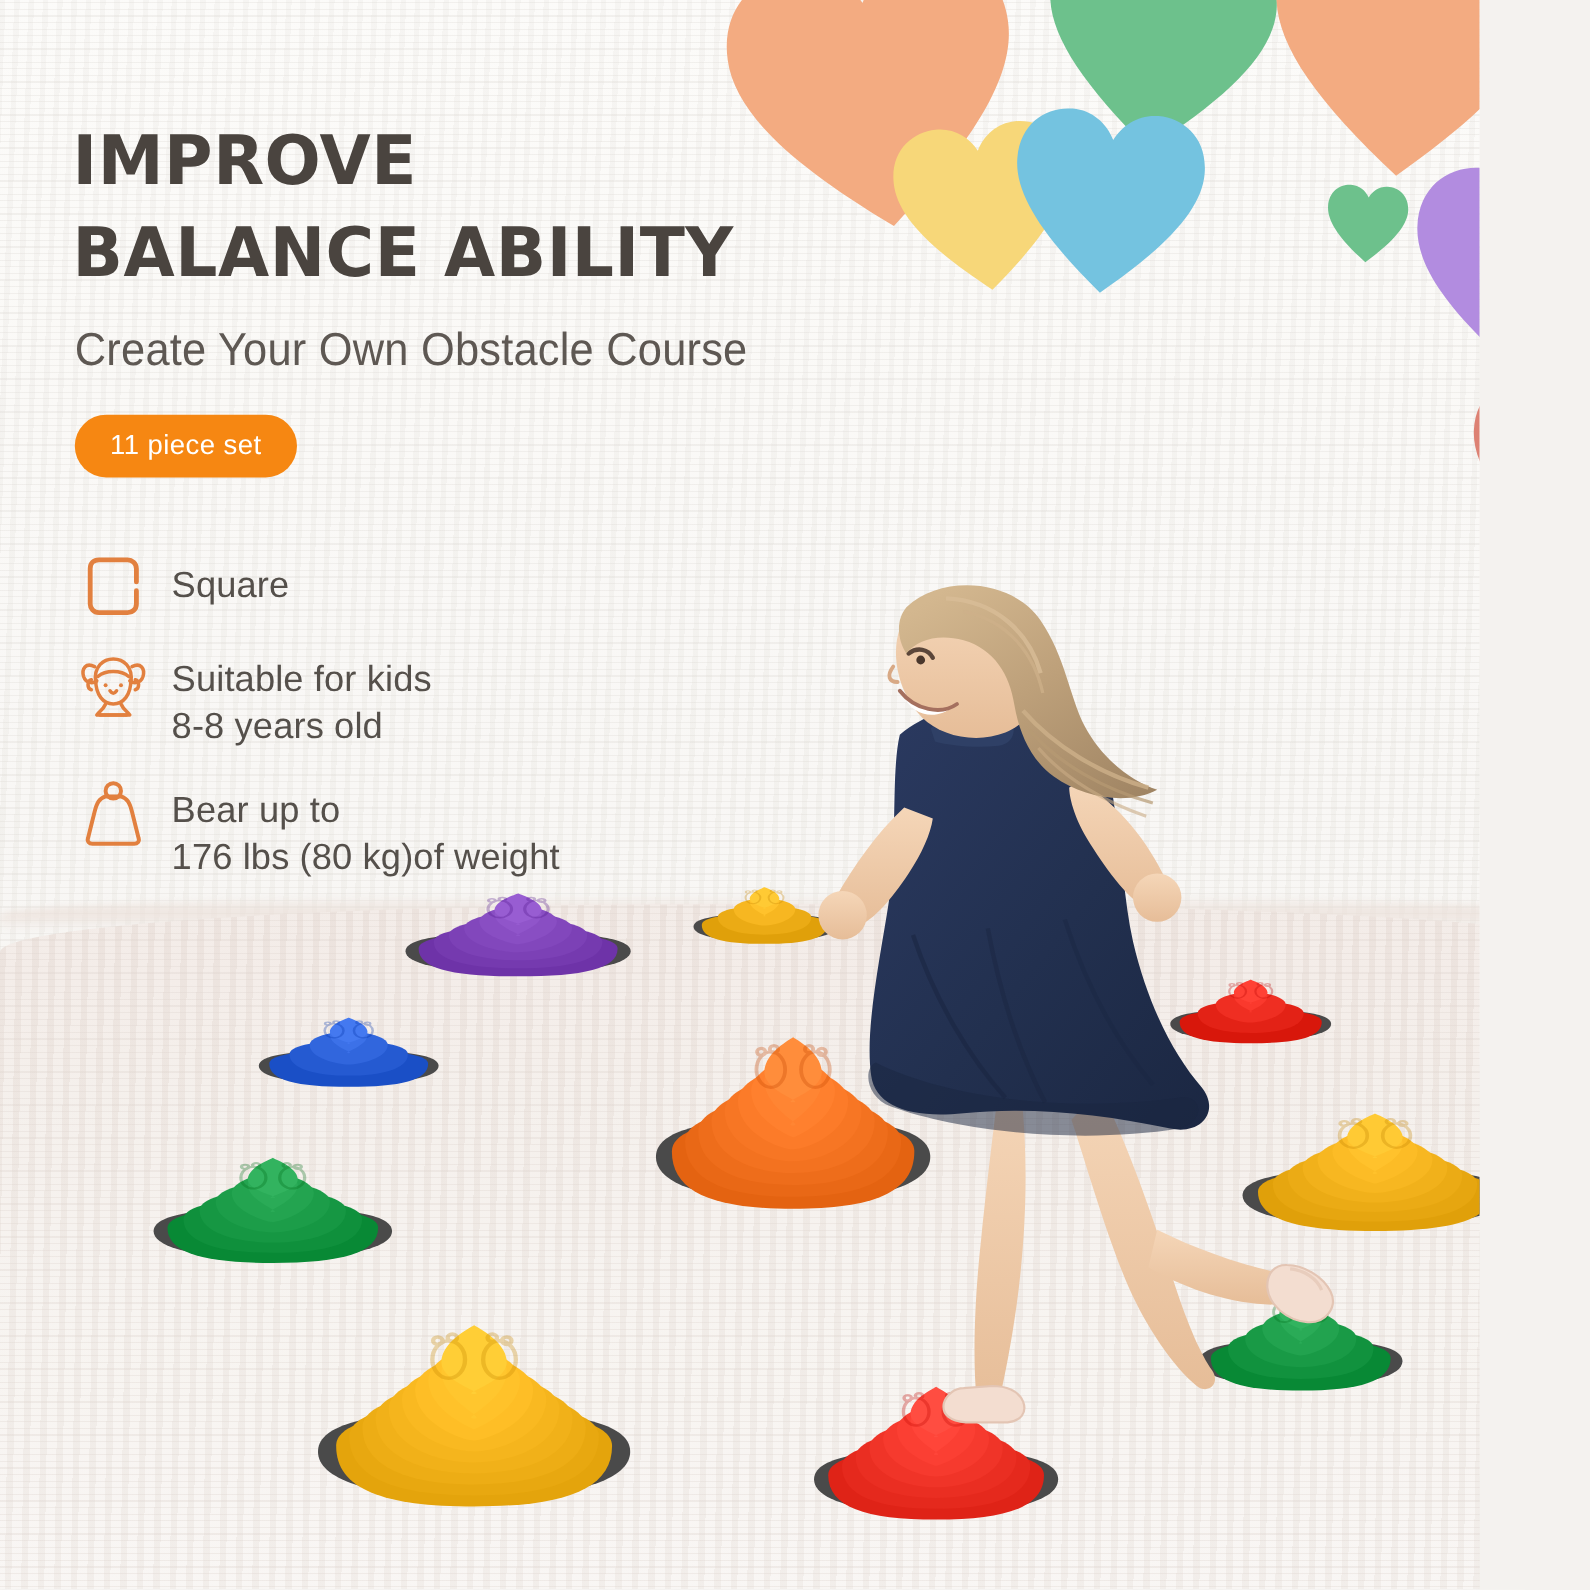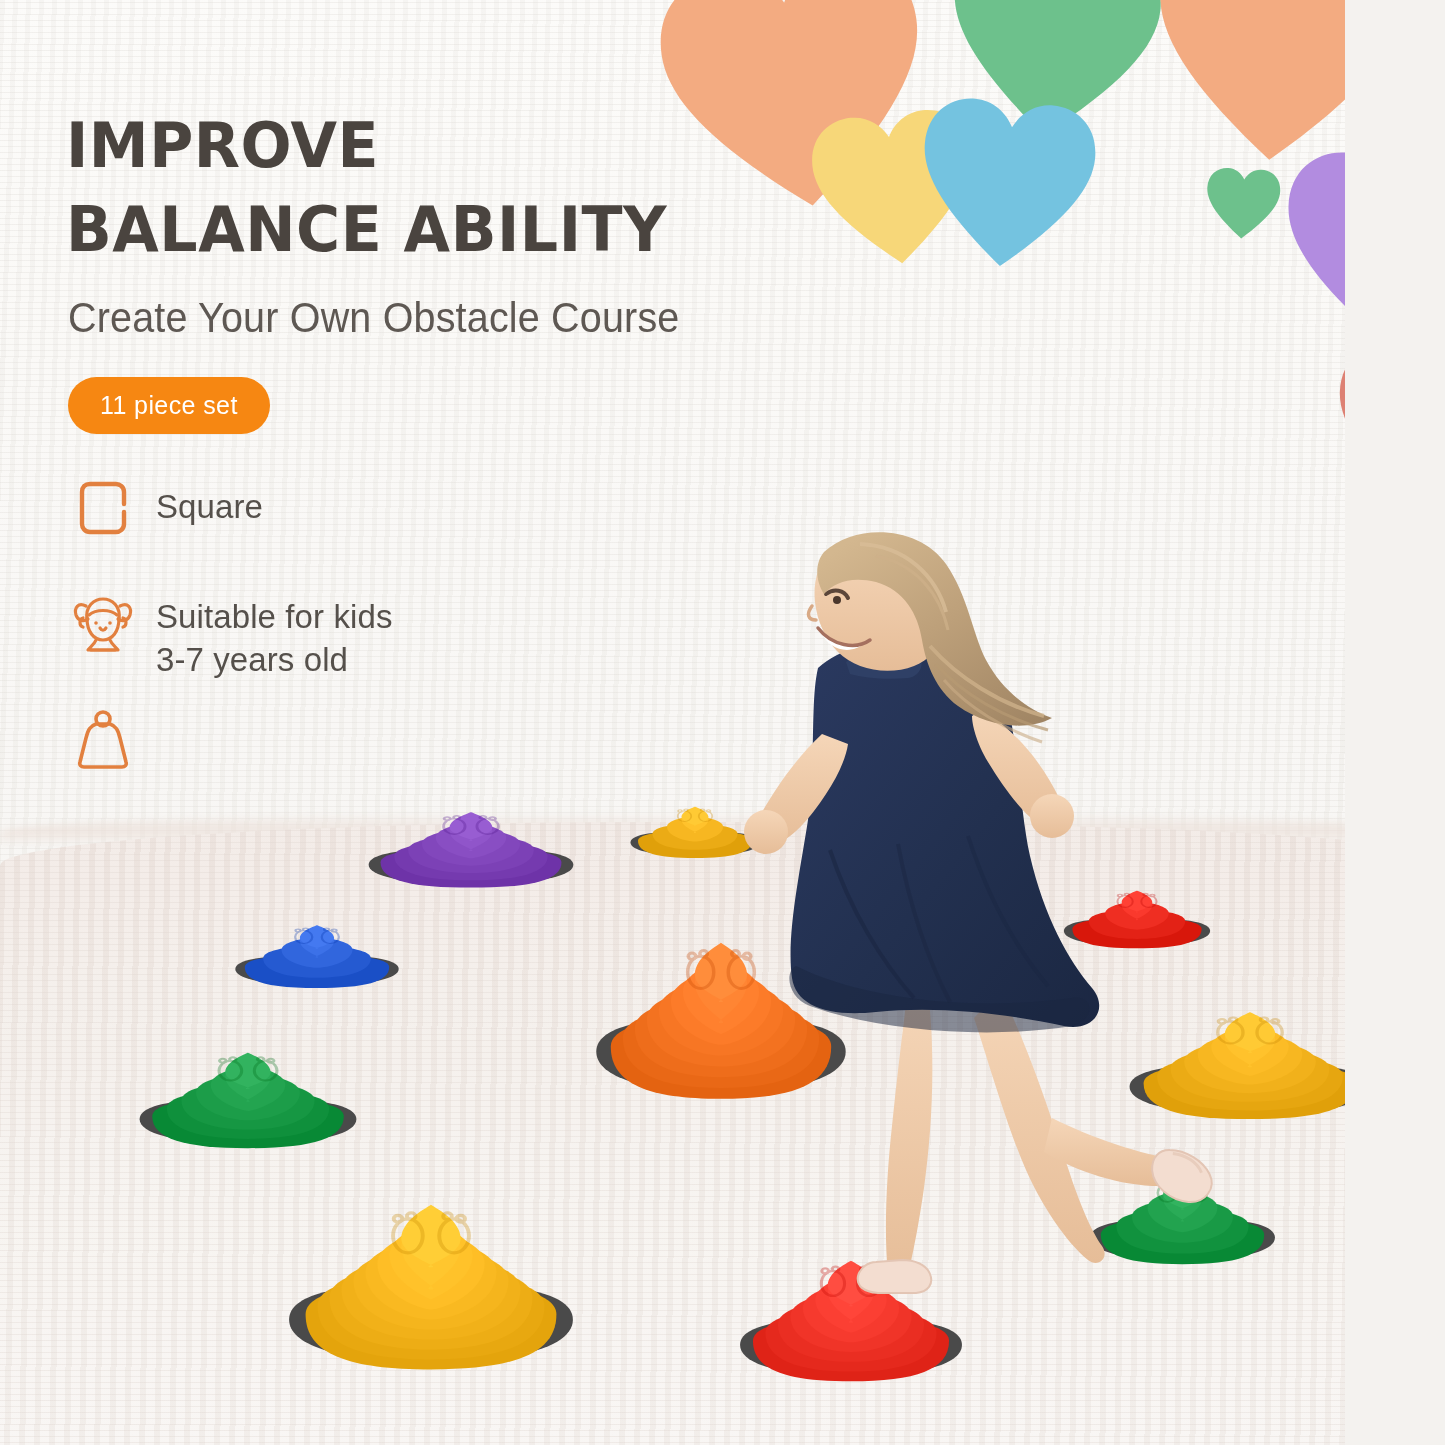--- a/index.html
+++ b/index.html
@@ -93,21 +93,21 @@
   }
   
   .feat{position:absolute;display:flex;align-items:flex-start;}
   .feat .ic{width:78px;flex:0 0 78px;display:flex;justify-content:center;}
   .feat .ic svg{display:block;}
   .feat .txt{
     font-size:33px;font-weight:300;color:#55504b;
     line-height:43px;letter-spacing:0.1px;white-space:pre-line;
     padding-left:14px;
   }
-  #feat0{left:64px;top:476px;}
+  #feat0{left:64px;top:501px;}
   #feat1{left:64px;top:592px;}
   #feat2{left:64px;top:708px;}
   #feat0 .txt{padding-top:9px;}
   #feat1 .txt{padding-top:3px;}
   #feat2 .txt{padding-top:6px;}
 
   
   .stone{position:absolute;}
   .stone svg{display:block;width:100%;height:100%;overflow:visible;}
 
@@ -513,25 +513,27 @@
             <path d="M53 26 C 57 27 57 34 53 35"></path>
             <circle cx="26" cy="31" r="1.8" fill="#e2803f" stroke="none"></circle>
             <circle cx="40" cy="31" r="1.8" fill="#e2803f" stroke="none"></circle>
             <path d="M30 36 C 32 39 34 39 36 36"></path>
             <path d="M26 48 C 24 53 20 55 18 58 L48 58 C 46 55 42 53 40 48"></path>
             <path d="M21 58 L45 58"></path>
           </g>
         </svg>
       </div>
       <div class="txt">Suitable for kids
-3-7 years old</div>
+8-8 years old</div>
     </div>
     <div class="feat" id="feat2">
       <div class="ic">
         <svg width="62" height="64" viewBox="0 0 62 64">
           <g fill="none" stroke="#e2803f" stroke-width="3.6" stroke-linecap="round" stroke-linejoin="round">
             <circle cx="31" cy="11" r="7"></circle>
             <path d="M24 16 C 18 18 16 22 14 30 L8 54 C 7 57 9 59 12 59 L50 59 C 53 59 55 57 54 54 L48 30 C 46 22 44 18 38 16 Z"></path>
           </g>
         </svg>
       </div>
+      <div class="txt">Bear up to
+176 lbs (80 kg)of weight</div>
     </div>
   </div>
 
 </body></html>

